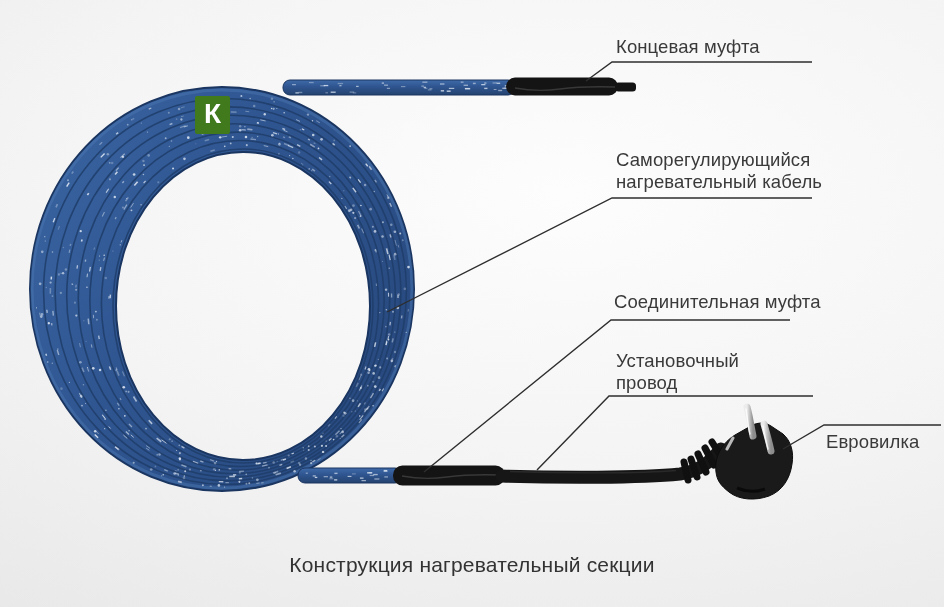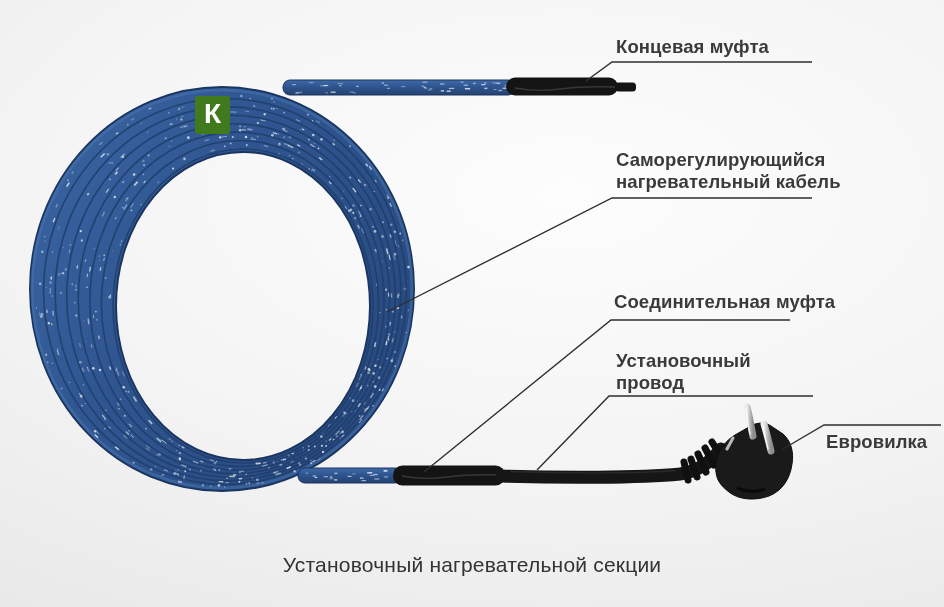--- a/index.html
+++ b/index.html
@@ -11,21 +11,20 @@
     font-family:"Liberation Sans", sans-serif;
   }
   #scene{position:absolute;left:0;top:0;}
   .label{
     position:absolute;
     font-size:18.5px;
     line-height:21.5px;
     color:#3a3a3a;
     white-space:pre-line;
     letter-spacing:0.1px;
-    font-weight:bold;
   }
   #label-end-sleeve{left:616px;top:36px;}
   #label-heating-cable{left:616px;top:149px;}
   #label-connection-sleeve{left:614px;top:291px;}
   #label-installation-wire{left:616px;top:350px;}
   #label-euro-plug{left:826px;top:398px;margin-top:33px;}
   .caption{
     position:absolute;left:0;right:0;top:553px;
     text-align:center;
     font-size:21px;
@@ -690,14 +689,14 @@
   </div>
 
   <div class="label" id="label-end-sleeve">Концевая муфта</div>
   <div class="label" id="label-connection-sleeve">Соединительная муфта</div>
   <div class="label" id="label-heating-cable">Саморегулирующийся
 нагревательный кабель</div>
   <div class="label" id="label-installation-wire">Установочный
 провод</div>
   <div class="label" id="label-euro-plug">Евровилка</div>
 
-  <div class="caption">Установочный нагревательной секции</div>
+  <div class="caption">Конструкция нагревательный секции</div>
 </div>
 
 </body></html>

